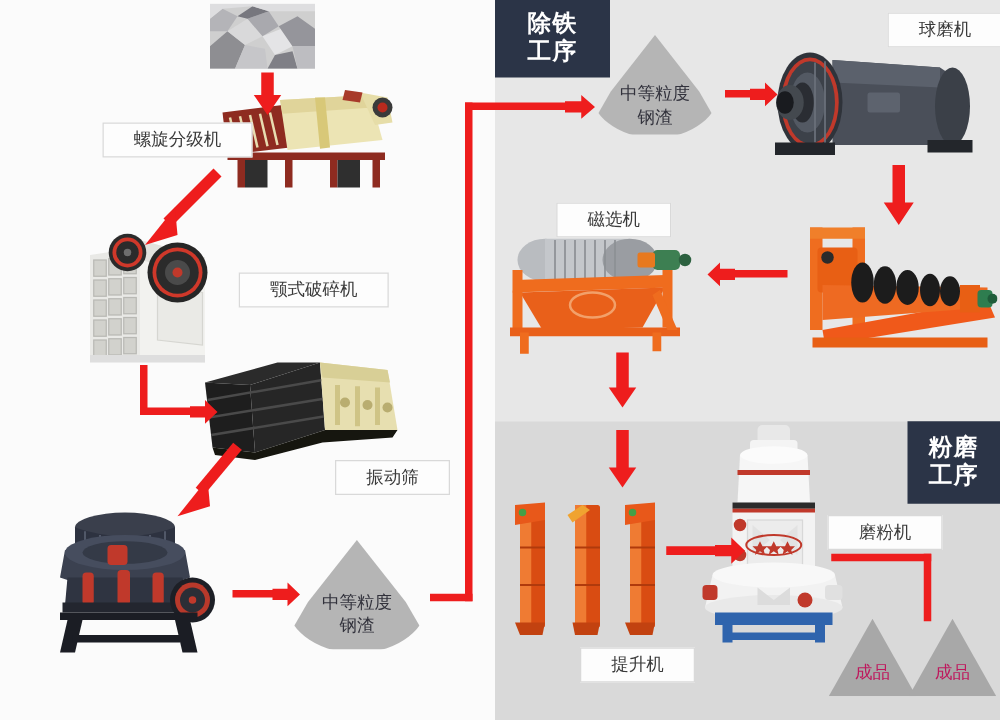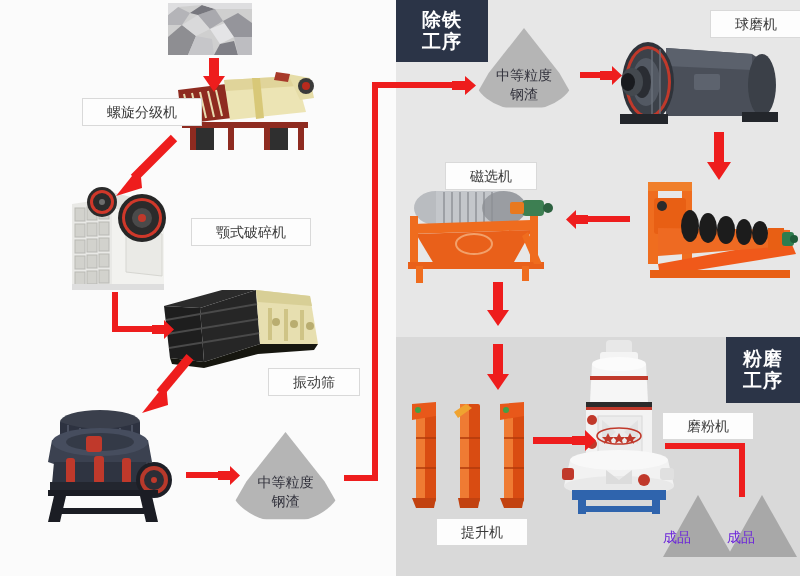--- a/index.html
+++ b/index.html
@@ -51,21 +51,21 @@
   .cone .cone-txt span{display:block;}
 
   
   .tri{position:absolute;z-index:12;}
   .tri .tri-shape{
     position:absolute;inset:0;background:#a8a8a8;
     clip-path:polygon(50% 0%,100% 100%,0% 100%);
   }
   .tri .tri-txt{
     position:absolute;left:0;right:0;bottom:16%;
-    text-align:left;color:#6d28d9;font-size:14px;z-index:2;
+    text-align:center;color:#be185d;font-size:14px;z-index:2;
   }
 
   
   .rl{position:absolute;background:#ee1d1d;z-index:20;}
   .arrow{position:absolute;z-index:22;}
   .arrow svg{display:block;overflow:visible;}
 
   
   .eq{position:absolute;z-index:10;}
   .eq svg{display:block;}
@@ -497,16 +497,16 @@
   <div class="badge" id="badge-grind">
     <span>粉磨</span>
     <span>工序</span>
   </div>
 
   <div class="cap" style="left:82px;top:98px;">螺旋分级机</div>
   <div class="cap" style="left:191px;top:218px;">颚式破碎机</div>
   <div class="cap" style="left:268px;top:368px;">振动筛</div>
   <div class="cap" style="left:710px;top:10px;">球磨机</div>
   <div class="cap" style="left:445px;top:162px;">磁选机</div>
-  <div class="cap" style="left:436px;top:518px;text-align:right;">提升机</div>
+  <div class="cap" style="left:464px;top:518px;text-align:right;">提升机</div>
   <div class="cap" style="left:662px;top:400px;margin-top:12px;">磨粉机</div>
 
 </div>
 
 </body></html>

